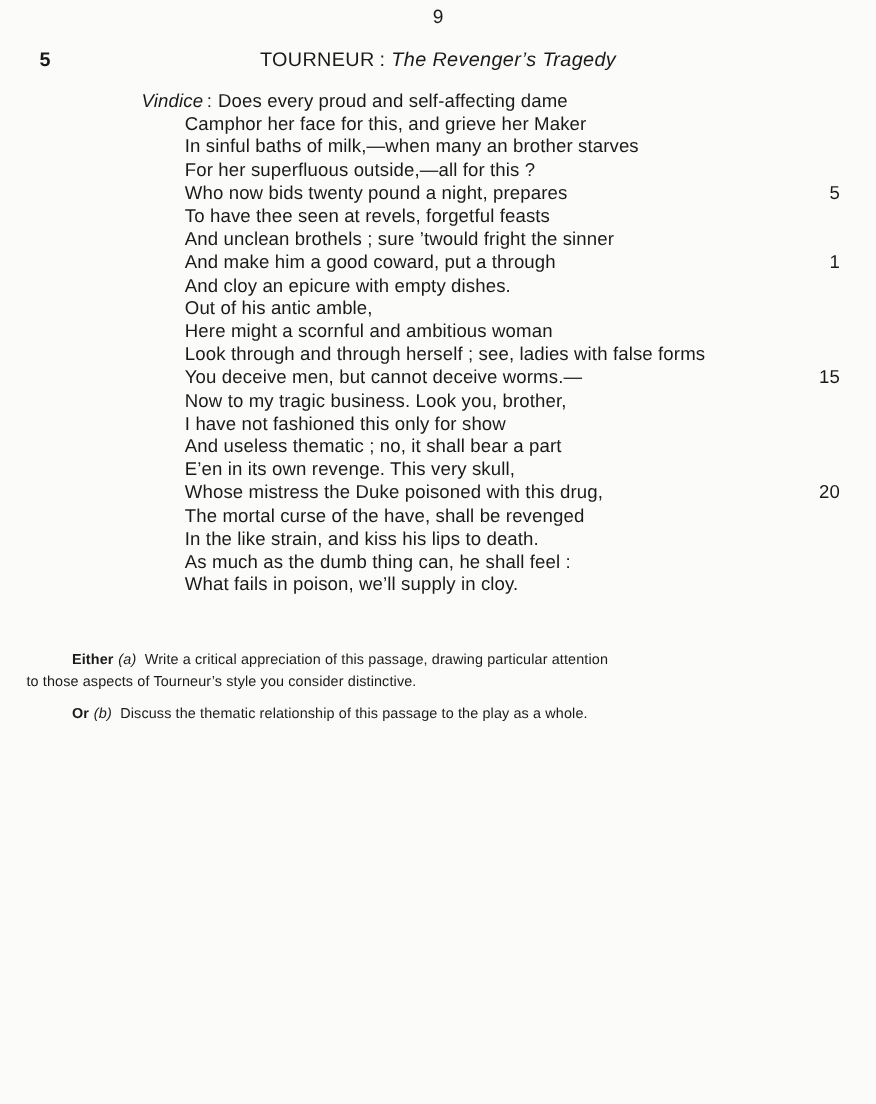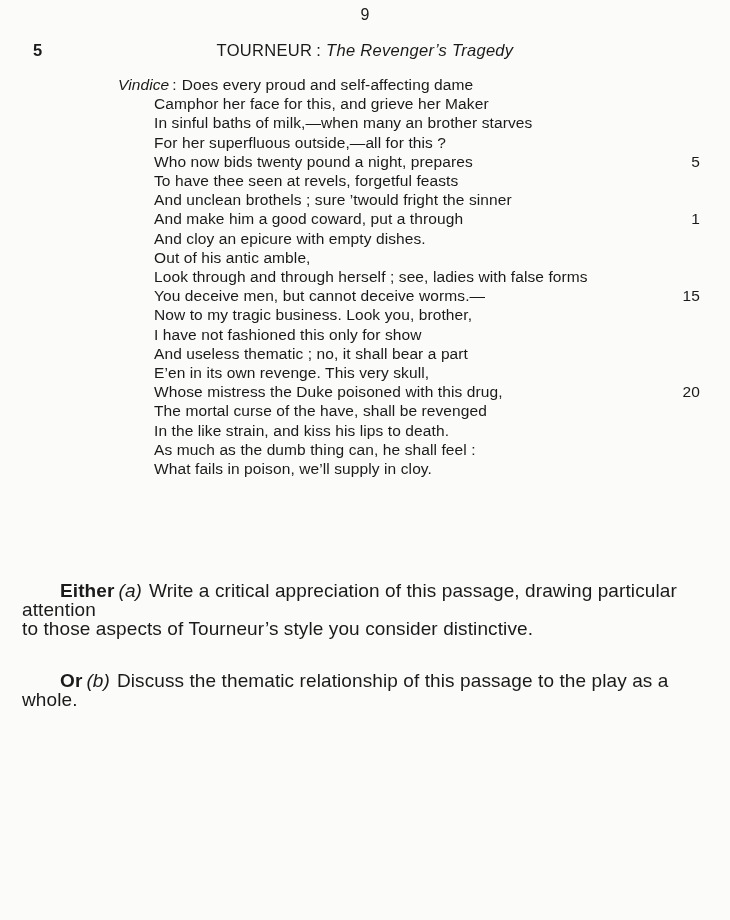--- a/index.html
+++ b/index.html
@@ -67,31 +67,31 @@
     position: absolute;
     right: 0;
     top: 0;
   }
   .poem-line.first { text-indent: -36px; }
   .speaker { font-style: italic; }
   .speaker-sep { margin: 0 5px 0 3px; }
 
   .questions {
     position: absolute;
-    top: 581px;
+    top: 540px;
     left: 22px;
     width: 692px;
-    font-size: 19px;
+    font-size: 12px;
     line-height: 19.2px;
     letter-spacing: 0.1px;
   }
   .q-first { text-indent: 38px; }
   .q-lead { font-weight: bold; margin-right: 4px; }
   .q-letter { font-style: italic; margin-right: 7px; }
-  .q-b { margin-top: 32px; }
+  .q-b { margin-top: 7px; }
 </style>
 </head>
 <body>
 
 <div class="page">
 
   <div class="page-num">9</div>
 
   <div class="heading-row">
     <span class="q-num">5</span>
@@ -102,20 +102,21 @@
     <div class="poem-line first"><span class="speaker">Vindice</span><span class="speaker-sep">:</span><span>Does every proud and self-affecting dame</span></div>
     <div class="poem-line"><span>Camphor her face for this, and grieve her Maker</span><span class="num"></span></div>
     <div class="poem-line"><span>In sinful baths of milk,—when many an brother starves</span><span class="num"></span></div>
     <div class="poem-line"><span>For her superfluous outside,—all for this ?</span><span class="num"></span></div>
     <div class="poem-line"><span>Who now bids twenty pound a night, prepares</span><span class="num">5</span></div>
     <div class="poem-line"><span>To have thee seen at revels, forgetful feasts</span><span class="num"></span></div>
     <div class="poem-line"><span>And unclean brothels ; sure ’twould fright the sinner</span><span class="num"></span></div>
     <div class="poem-line"><span>And make him a good coward, put a through</span><span class="num">1</span></div>
     <div class="poem-line"><span>And cloy an epicure with empty dishes.</span><span class="num"></span></div>
     <div class="poem-line"><span>Out of his antic amble,</span><span class="num"></span></div>
+    <div class="poem-line"><span>Here might a scornful and ambitious woman</span><span class="num"></span></div>
     <div class="poem-line"><span>Look through and through herself ; see, ladies with false forms</span><span class="num"></span></div>
     <div class="poem-line"><span>You deceive men, but cannot deceive worms.—</span><span class="num">15</span></div>
     <div class="poem-line"><span>Now to my tragic business. Look you, brother,</span><span class="num"></span></div>
     <div class="poem-line"><span>I have not fashioned this only for show</span><span class="num"></span></div>
     <div class="poem-line"><span>And useless thematic ; no, it shall bear a part</span><span class="num"></span></div>
     <div class="poem-line"><span>E’en in its own revenge. This very skull,</span><span class="num"></span></div>
     <div class="poem-line"><span>Whose mistress the Duke poisoned with this drug,</span><span class="num">20</span></div>
     <div class="poem-line"><span>The mortal curse of the have, shall be revenged</span><span class="num"></span></div>
     <div class="poem-line"><span>In the like strain, and kiss his lips to death.</span><span class="num"></span></div>
     <div class="poem-line"><span>As much as the dumb thing can, he shall feel :</span><span class="num"></span></div>

